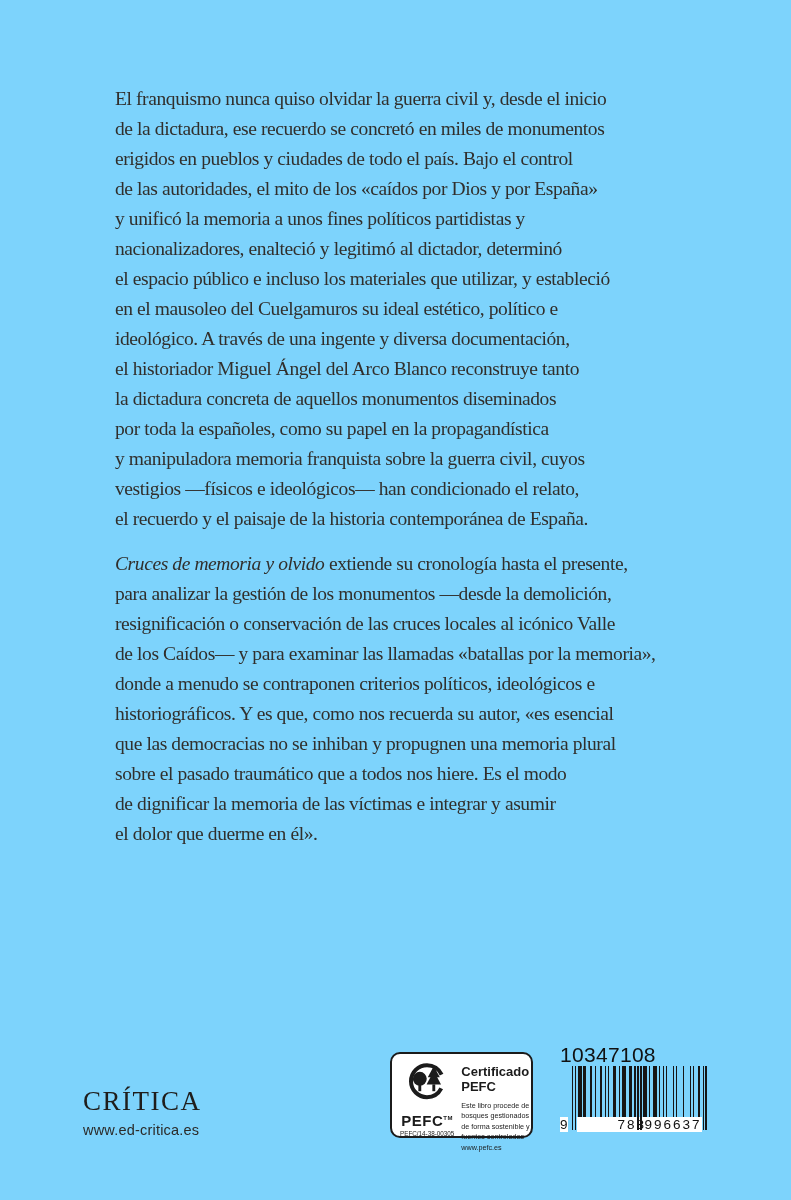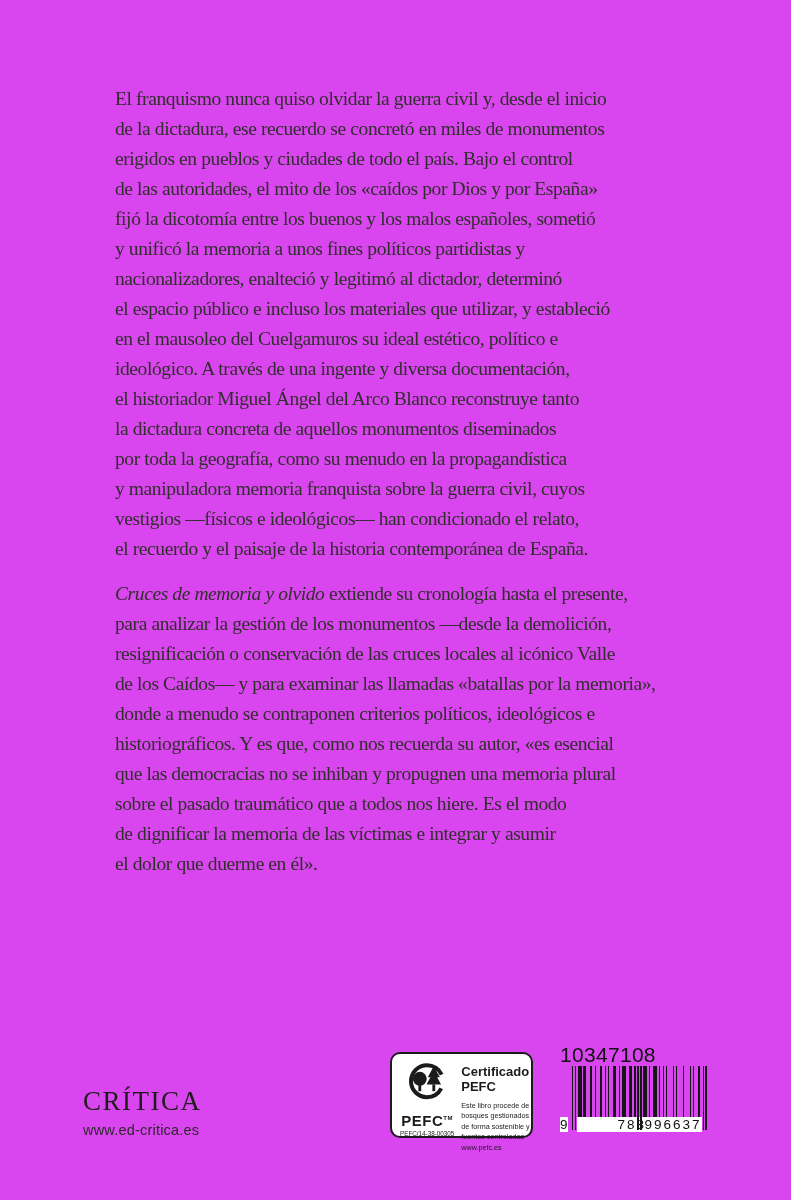--- a/index.html
+++ b/index.html
@@ -1,20 +1,20 @@
 <!DOCTYPE html>
 <html><head>
 <meta charset="utf-8">
 <style>
   html,body{margin:0;padding:0;background:#e8e8e8;}
   .cover{
     position:relative;
     width:791px;height:1200px;
     margin:0 auto;
-    background:#d946ef;
+    background:#7dd3fc;
     overflow:hidden;
     font-family:"Liberation Serif", serif;
   }
   
   .synopsis{
     position:absolute;left:115px;top:84px;width:620px;
     color:#312f2c;
     font-size:19.5px;
     letter-spacing:-0.4px;
   }
@@ -75,29 +75,28 @@
 <body>
 
 <div class="cover">
 
   <div class="synopsis">
     <div>
       <div class="line">El franquismo nunca quiso olvidar la guerra civil y, desde el inicio</div>
       <div class="line">de la dictadura, ese recuerdo se concretó en miles de monumentos</div>
       <div class="line">erigidos en pueblos y ciudades de todo el país. Bajo el control</div>
       <div class="line">de las autoridades, el mito de los «caídos por Dios y por España»</div>
-      <div class="line">fijó la dicotomía entre los buenos y los malos españoles, sometió</div>
       <div class="line">y unificó la memoria a unos fines políticos partidistas y</div>
       <div class="line">nacionalizadores, enalteció y legitimó al dictador, determinó</div>
       <div class="line">el espacio público e incluso los materiales que utilizar, y estableció</div>
       <div class="line">en el mausoleo del Cuelgamuros su ideal estético, político e</div>
       <div class="line">ideológico. A través de una ingente y diversa documentación,</div>
       <div class="line">el historiador Miguel Ángel del Arco Blanco reconstruye tanto</div>
       <div class="line">la dictadura concreta de aquellos monumentos diseminados</div>
-      <div class="line">por toda la geografía, como su menudo en la propagandística</div>
+      <div class="line">por toda la españoles, como su papel en la propagandística</div>
       <div class="line">y manipuladora memoria franquista sobre la guerra civil, cuyos</div>
       <div class="line">vestigios —físicos e ideológicos— han condicionado el relato,</div>
       <div class="line">el recuerdo y el paisaje de la historia contemporánea de España.</div>
     </div>
     <div class="para2">
       <div class="line"><em>Cruces de memoria y olvido</em><span> extiende su cronología hasta el presente,</span></div>
       <div class="line">para analizar la gestión de los monumentos —desde la demolición,</div>
       <div class="line">resignificación o conservación de las cruces locales al icónico Valle</div>
       <div class="line">de los Caídos— y para examinar las llamadas «batallas por la memoria»,</div>
       <div class="line">donde a menudo se contraponen criterios políticos, ideológicos e</div>

